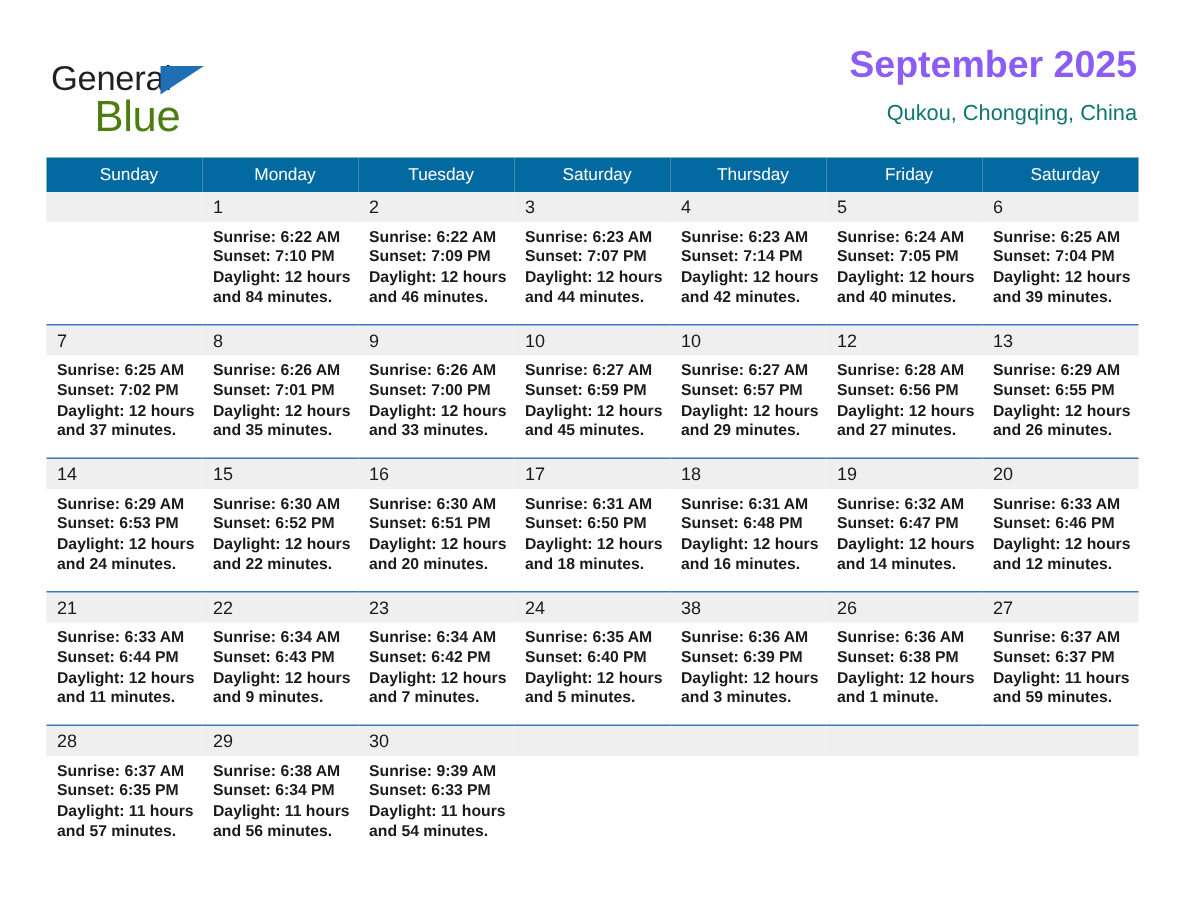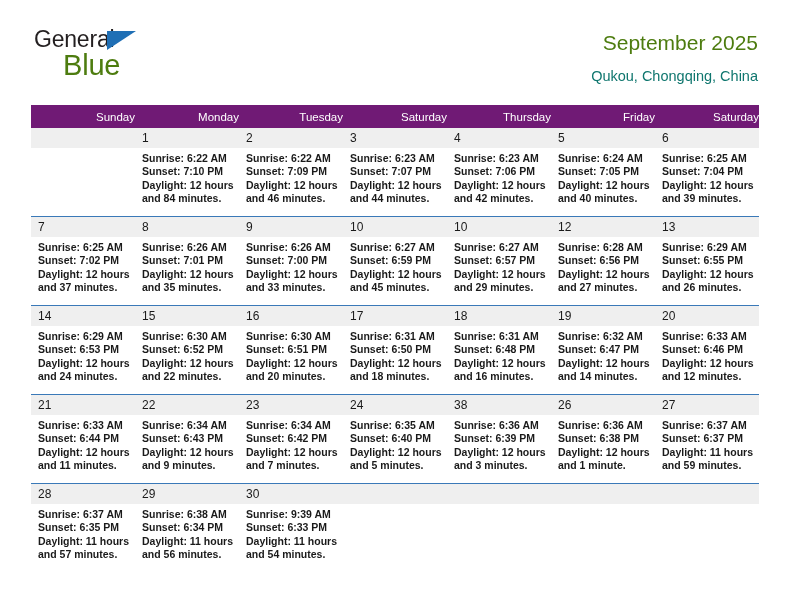--- a/index.html
+++ b/index.html
@@ -25,21 +25,21 @@
   .topbar {
     position: absolute;
     left: 34px;
     top: 26px;
     right: 34px;
     height: 72px;
   }
   .logo {
     position: absolute;
     left: 0;
-    top: 0;
+    top: 13px;
     width: 220px;
     height: 60px;
   }
   .logo-general {
     position: absolute;
     left: 0;
     top: 0;
     font-size: 23px;
     letter-spacing: -0.2px;
     color: #231f20;
@@ -64,23 +64,23 @@
     font-family: "Liberation Sans", sans-serif;
   }
 
   .title-block {
     position: absolute;
     right: 0;
     top: 0;
     text-align: right;
   }
   .cal-title {
-    font-size: 21px;
-    font-weight: normal;
-    color: #4d7c0f;
+    font-size: 25px;
+    font-weight: bold;
+    color: #8b5cf6;
     line-height: 34px;
     white-space: nowrap;
   }
   .cal-sub {
     font-size: 14.5px;
     color: #0f766e;
     line-height: 20px;
     margin-top: 6px;
     white-space: nowrap;
   }
@@ -88,25 +88,25 @@
   
   .calendar {
     position: absolute;
     left: 31px;
     top: 105px;
     width: 728px;
     border-collapse: collapse;
     table-layout: fixed;
   }
   .calendar th {
-    background: #701a75;
+    background: #0369a1;
     color: #ffffff;
     font-size: 11.5px;
     font-weight: normal;
-    text-align: right;
+    text-align: center;
     padding: 5px 0 5px 6px;
     height: 13px;
     border: none;
   }
   .calendar td {
     vertical-align: top;
     padding: 0;
     border: none;
     height: 88px;
     border-top: 1.5px solid #3a79b8;
@@ -201,21 +201,21 @@
               <div>Sunrise: 6:23 AM</div>
               <div>Sunset: 7:07 PM</div>
               <div>Daylight: 12 hours</div>
               <div>and 44 minutes.</div>
             </div>
           </td>
           <td>
             <div class="daynum">4</div>
             <div class="details">
               <div>Sunrise: 6:23 AM</div>
-              <div>Sunset: 7:06 PM</div>
+              <div>Sunset: 7:14 PM</div>
               <div>Daylight: 12 hours</div>
               <div>and 42 minutes.</div>
             </div>
           </td>
           <td>
             <div class="daynum">5</div>
             <div class="details">
               <div>Sunrise: 6:24 AM</div>
               <div>Sunset: 7:05 PM</div>
               <div>Daylight: 12 hours</div>

